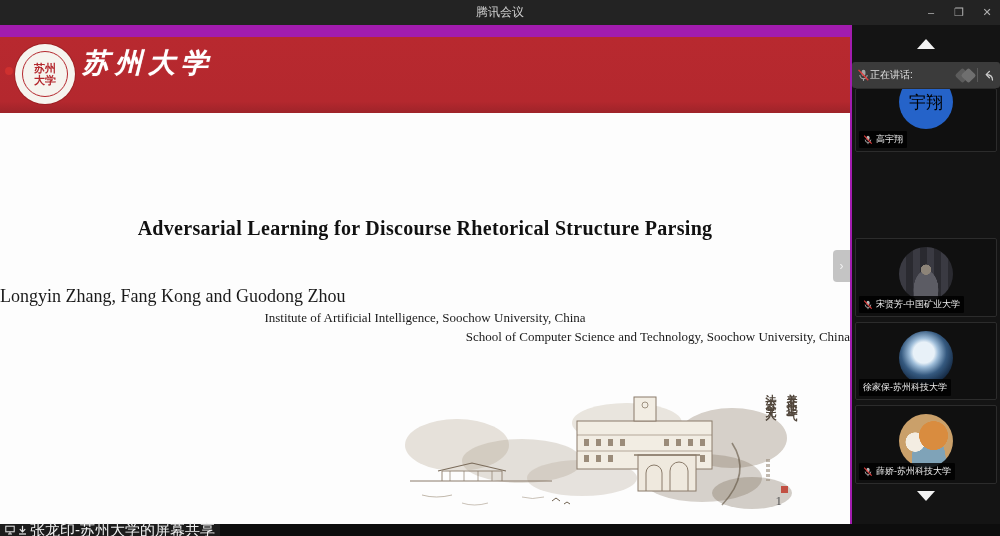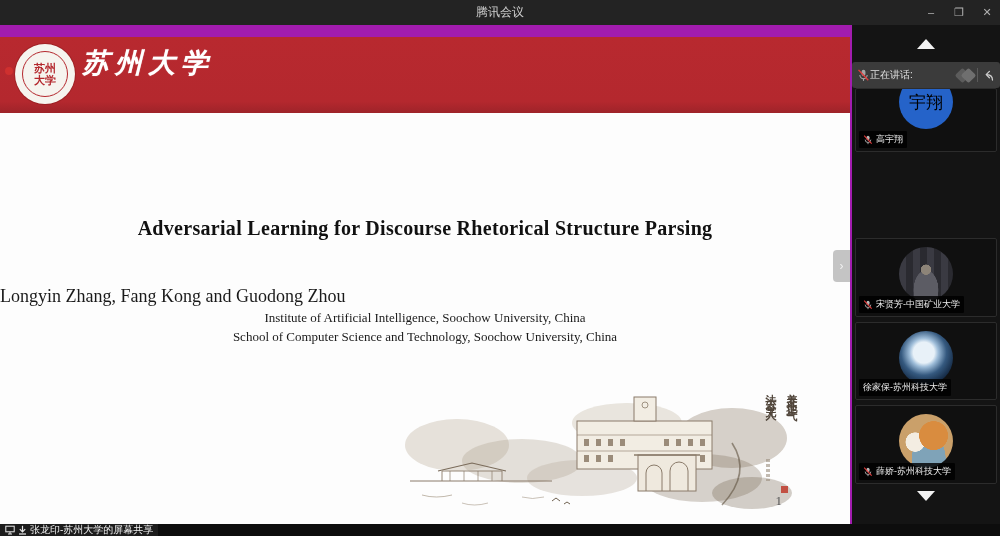--- a/index.html
+++ b/index.html
@@ -49,21 +49,21 @@
   .slide-title { position:absolute; top:180px; left:0; width:100%;
           text-align:center; font-size:20px; font-weight:bold; color:#111;
           font-family:"Liberation Serif", serif; letter-spacing:.3px; }
   .authors { position:absolute; top:249px; left:0; width:100%;
           text-align:left; font-size:18px; color:#1a1a1a;
           font-family:"Liberation Serif", serif; }
   .affil1 { position:absolute; top:273px; left:0; width:100%;
           text-align:center; font-size:13px; color:#1a1a1a;
           font-family:"Liberation Serif", serif; }
   .affil2 { position:absolute; top:292px; left:0; width:100%;
-          text-align:center; font-size:13px; color:#1a1a1a;
+          text-align:right; font-size:13px; color:#1a1a1a;
           font-family:"Liberation Serif", serif; }
 
   
   .illustration { position:absolute; left:402px; top:346px; width:402px;
           height:130px; }
   .motto { position:absolute; right:6px; top:2px; display:flex;
           flex-direction:row-reverse; gap:6px; }
   .motto span { writing-mode:vertical-rl; font-family:"DejaVu Serif", serif;
           font-size:11px; letter-spacing:4px; color:#50453a; font-weight:bold; }
   .signature { position:absolute; right:34px; top:76px; width:4px; height:22px;
@@ -125,21 +125,21 @@
 
   .chip { position:absolute; left:3px; bottom:3px; background:rgba(0,0,0,.82);
           color:#ececec; font-size:9px; padding:2px 4px; display:flex;
           align-items:center; gap:3px; border-radius:1px; white-space:nowrap; }
   .mic-svg { flex:0 0 auto; }
 
   
   .bottombar { position:absolute; top:524px; left:0; width:1000px; height:12px;
           background:#0d0d0d; display:flex; align-items:center; }
   .share-chip { display:flex; align-items:center; gap:3px; height:12px;
-          background:#1c1c1c; color:#f0f0f0; font-size:10px; padding:0 5px;justify-content:flex-end; }
+          background:#1c1c1c; color:#f0f0f0; font-size:15px; padding:0 5px;justify-content:flex-end; }
 </style>
 </head>
 <body>
 
 <div class="app">
 
   <div class="titlebar">
     <div class="win-title">腾讯会议</div>
     <div class="win-controls">
       <div class="win-btn">–</div>

